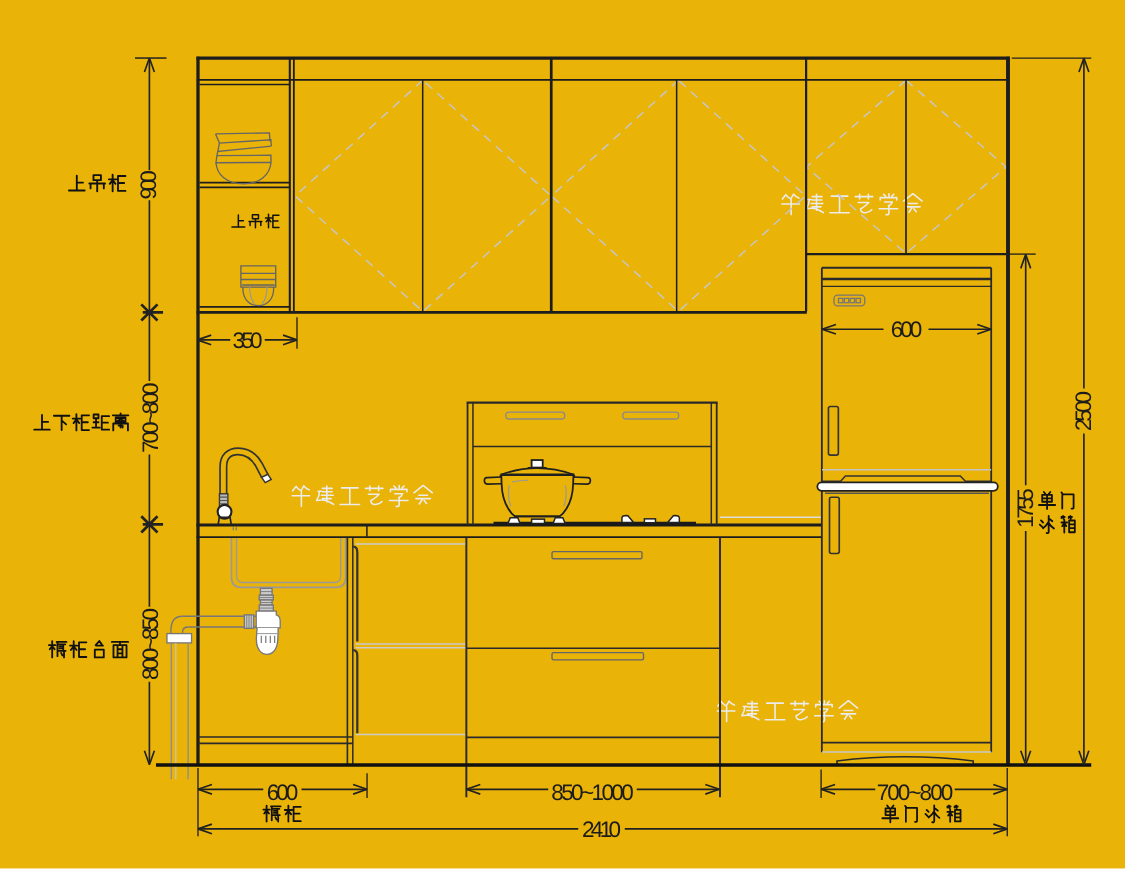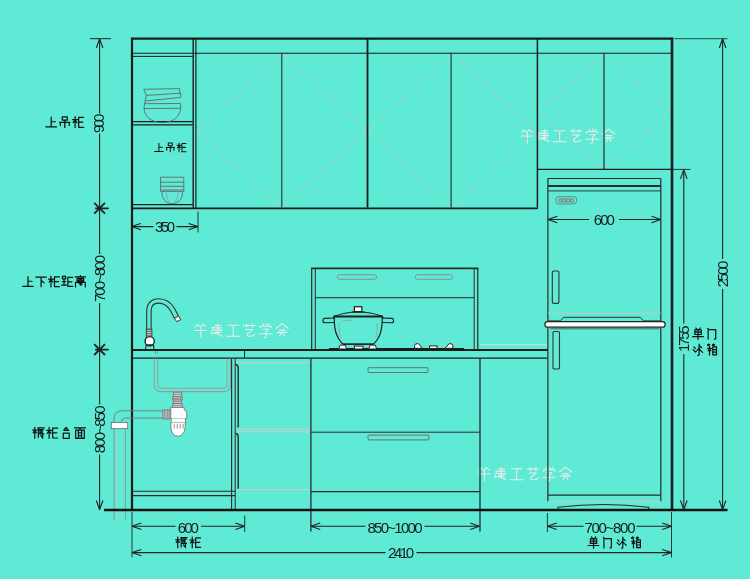--- a/index.html
+++ b/index.html
@@ -1,16 +1,16 @@
 <!DOCTYPE html>
 <html><head>
 <meta charset="utf-8">
 <style>
   html,body{margin:0;padding:0;background:#ffffff;}
-  #page{position:relative;width:750px;height:579px;background:#5eead4;overflow:hidden;
+  #page{position:relative;width:750px;height:579px;background:#eab308;overflow:hidden;
         font-family:"Liberation Sans",sans-serif;}
   svg{position:absolute;left:0;top:0;}
 </style>
 </head>
 <body>
 <div id="page">
 <svg width="750" height="579" viewBox="0 0 750 579">
 <defs>
   <g id="ch-shang">
           <path d="M50,12 V84 M50,46 H80 M12,84 H88"></path>

